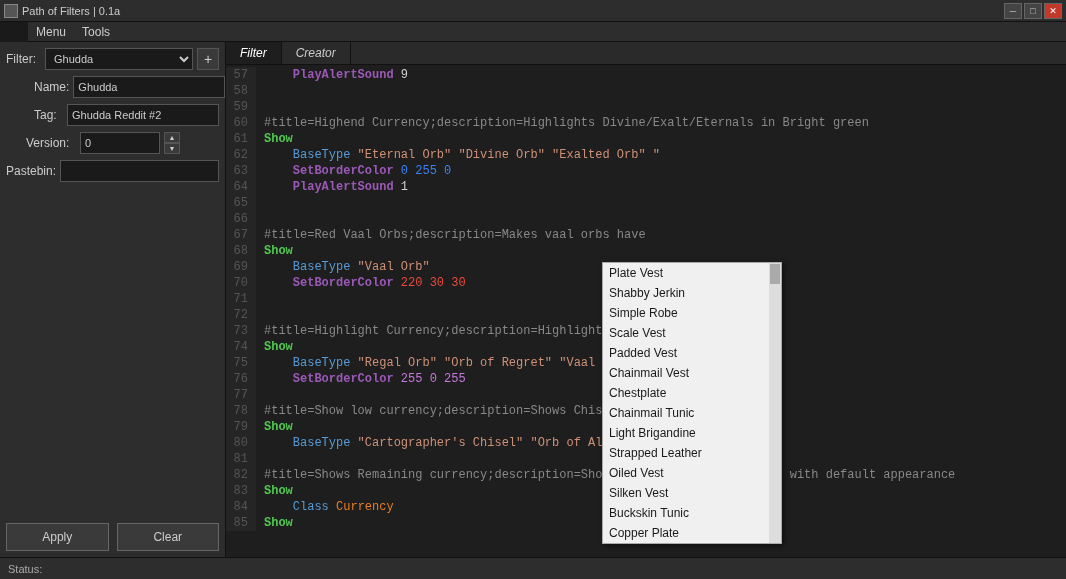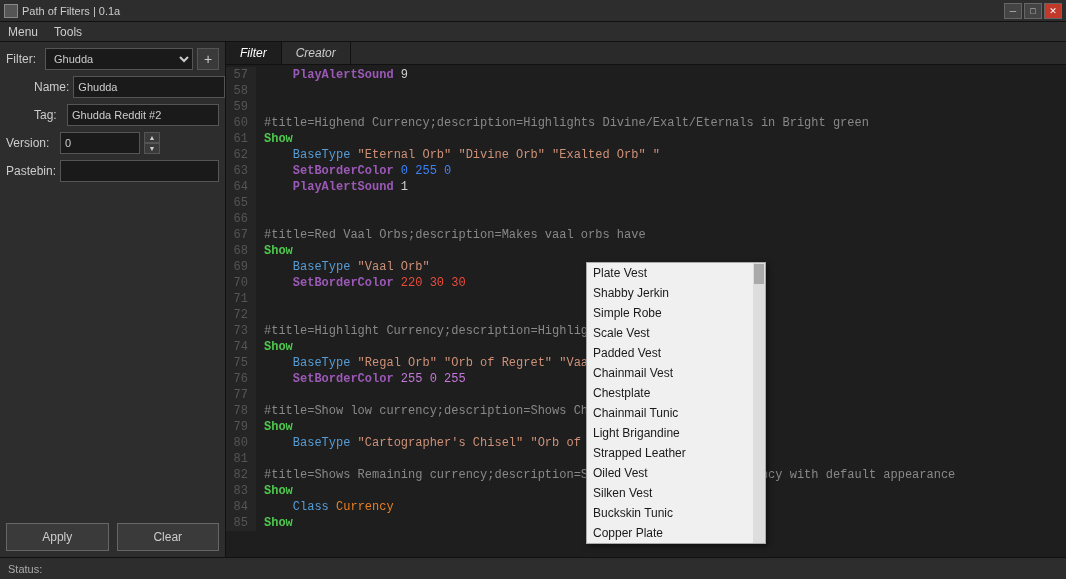--- a/index.html
+++ b/index.html
@@ -62,20 +62,21 @@
 
     
     .menu-bar {
       background: #2d2d2d;
       height: 20px;
       display: flex;
       align-items: center;
       padding: 0 4px;
       gap: 8px;
       border-bottom: 1px solid #111;
+      margin-left: 28px;
     }
     .menu-item {
       color: #ccc;
       font-size: 12px;
       cursor: pointer;
       padding: 2px 4px;
     }
 
     
     .main-layout {
@@ -141,20 +142,21 @@
       border: 1px solid #555;
       color: #ccc;
       font-size: 11px;
       padding: 2px 4px;
       height: 22px;
     }
     .version-row {
       display: flex;
       align-items: center;
       gap: 4px;
+      margin-left: 20px;
     }
     .version-label {
       color: #ccc;
       font-size: 12px;
       width: 50px;
     }
     .version-input {
       width: 80px;
       background: #1a1a1a;
       border: 1px solid #555;
@@ -268,21 +270,21 @@
     .line-content {
       padding-left: 8px;
       white-space: pre;
       color: #d0d0d0;
     }
 
     
     .dropdown-popup {
       position: absolute;
       top: 220px;
-      left: 360px;
+      left: 376px;
       width: 180px;
       background: #f0f0f0;
       border: 1px solid #aaa;
       z-index: 100;
       box-shadow: 2px 2px 5px rgba(0,0,0,0.5);
     }
     .dropdown-scrollbar {
       position: absolute;
       right: 0;
       top: 0;

